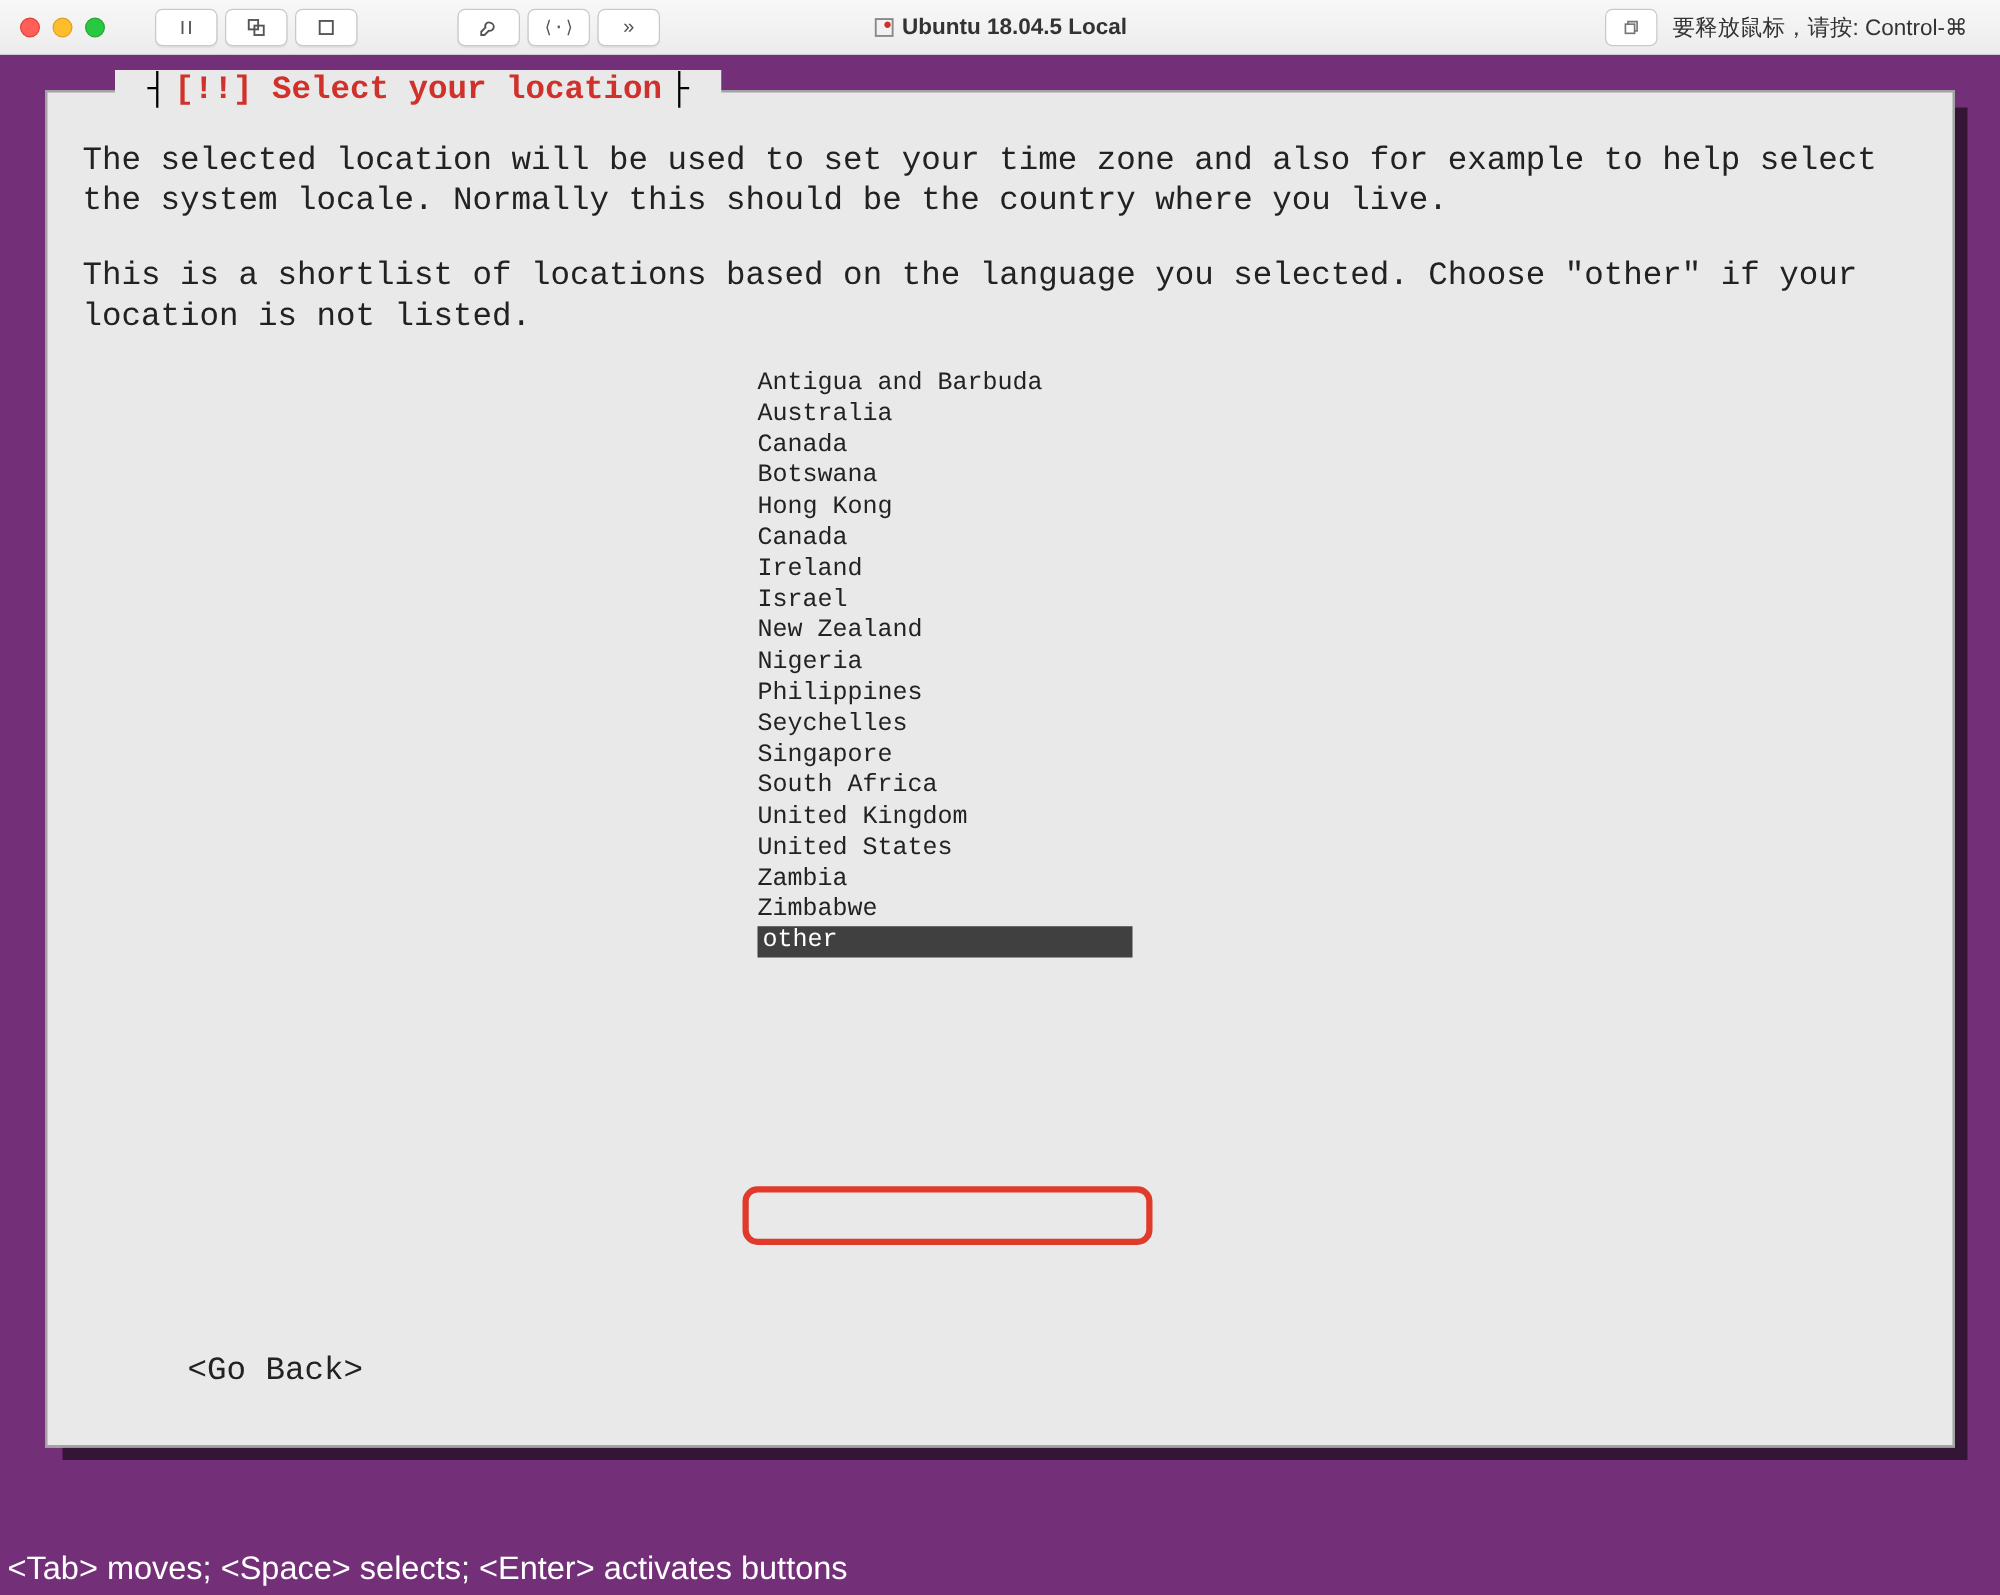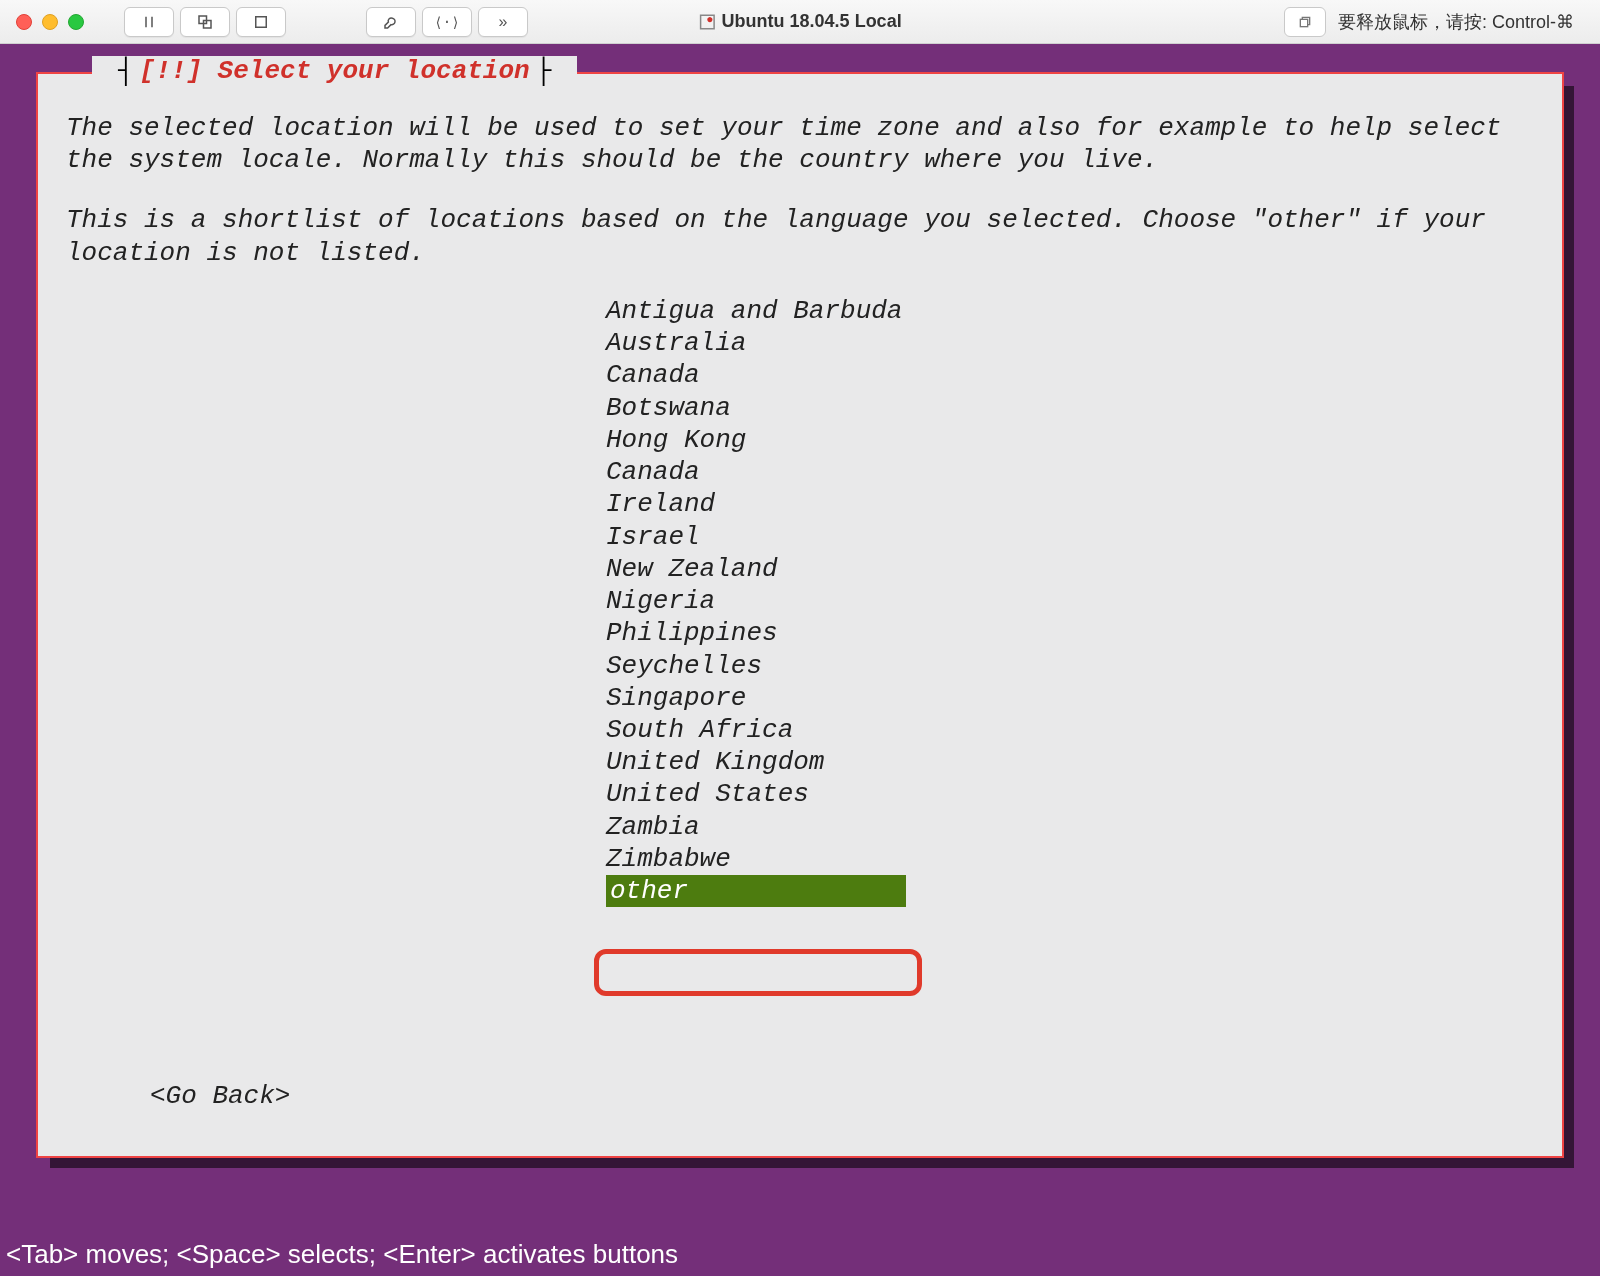--- a/index.html
+++ b/index.html
@@ -117,24 +117,23 @@
       top: 14px;
       left: 14px;
       right: -10px;
       bottom: -10px;
       background: #000;
       opacity: 0.55;
     }
     .installer-panel {
       position: relative;
       background: #e9e9ea;
-      border: 2px solid #ef4444;
+      border: 2px solid #a3a3a3;
       padding: 22px 28px 48px;
       min-height: 1086px;
-      font-style: italic;
     }
     .panel-title-row {
       position: absolute;
       top: -18px;
       left: 0;
       right: 0;
       display: flex;
       align-items: center;
     }
     .panel-title-box {
@@ -161,26 +160,26 @@
     }
     .mono-block {
       margin-top: 16px;
     }
     .country-list {
       margin-top: 26px;
       margin-left: 540px;
     }
     .country-item {
       font-family: "Courier New", monospace;
-      font-size: 26px;
+      font-size: 20px;
       color: #222;
       line-height: 1.24;
     }
     .country-item.selected {
-      background: #4d7c0f;
+      background: #404040;
       color: #fff;
       display: inline-block;
       width: 300px;
       padding: 0 4px;
     }
     .annotation-box {
       position: absolute;
       border: 5px solid #e03a2b;
       border-radius: 12px;
       pointer-events: none;

